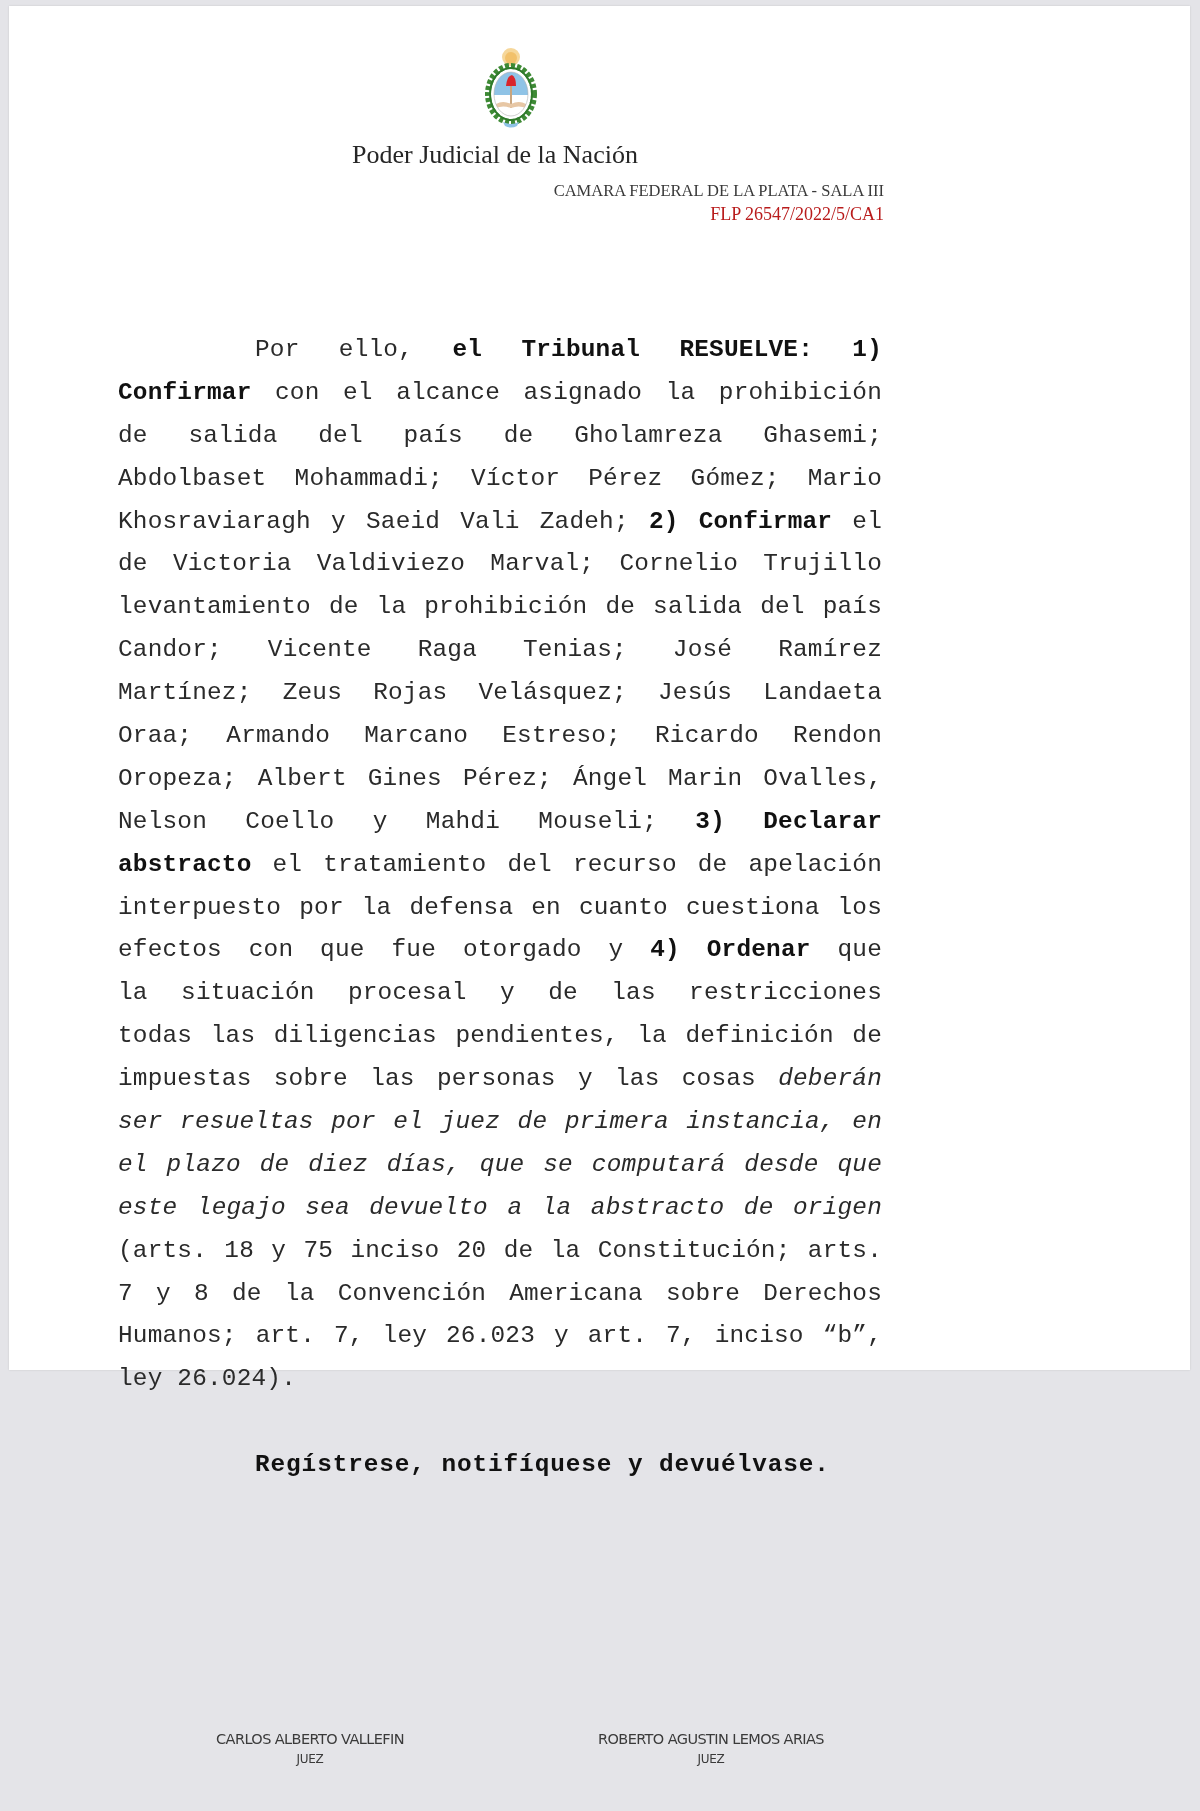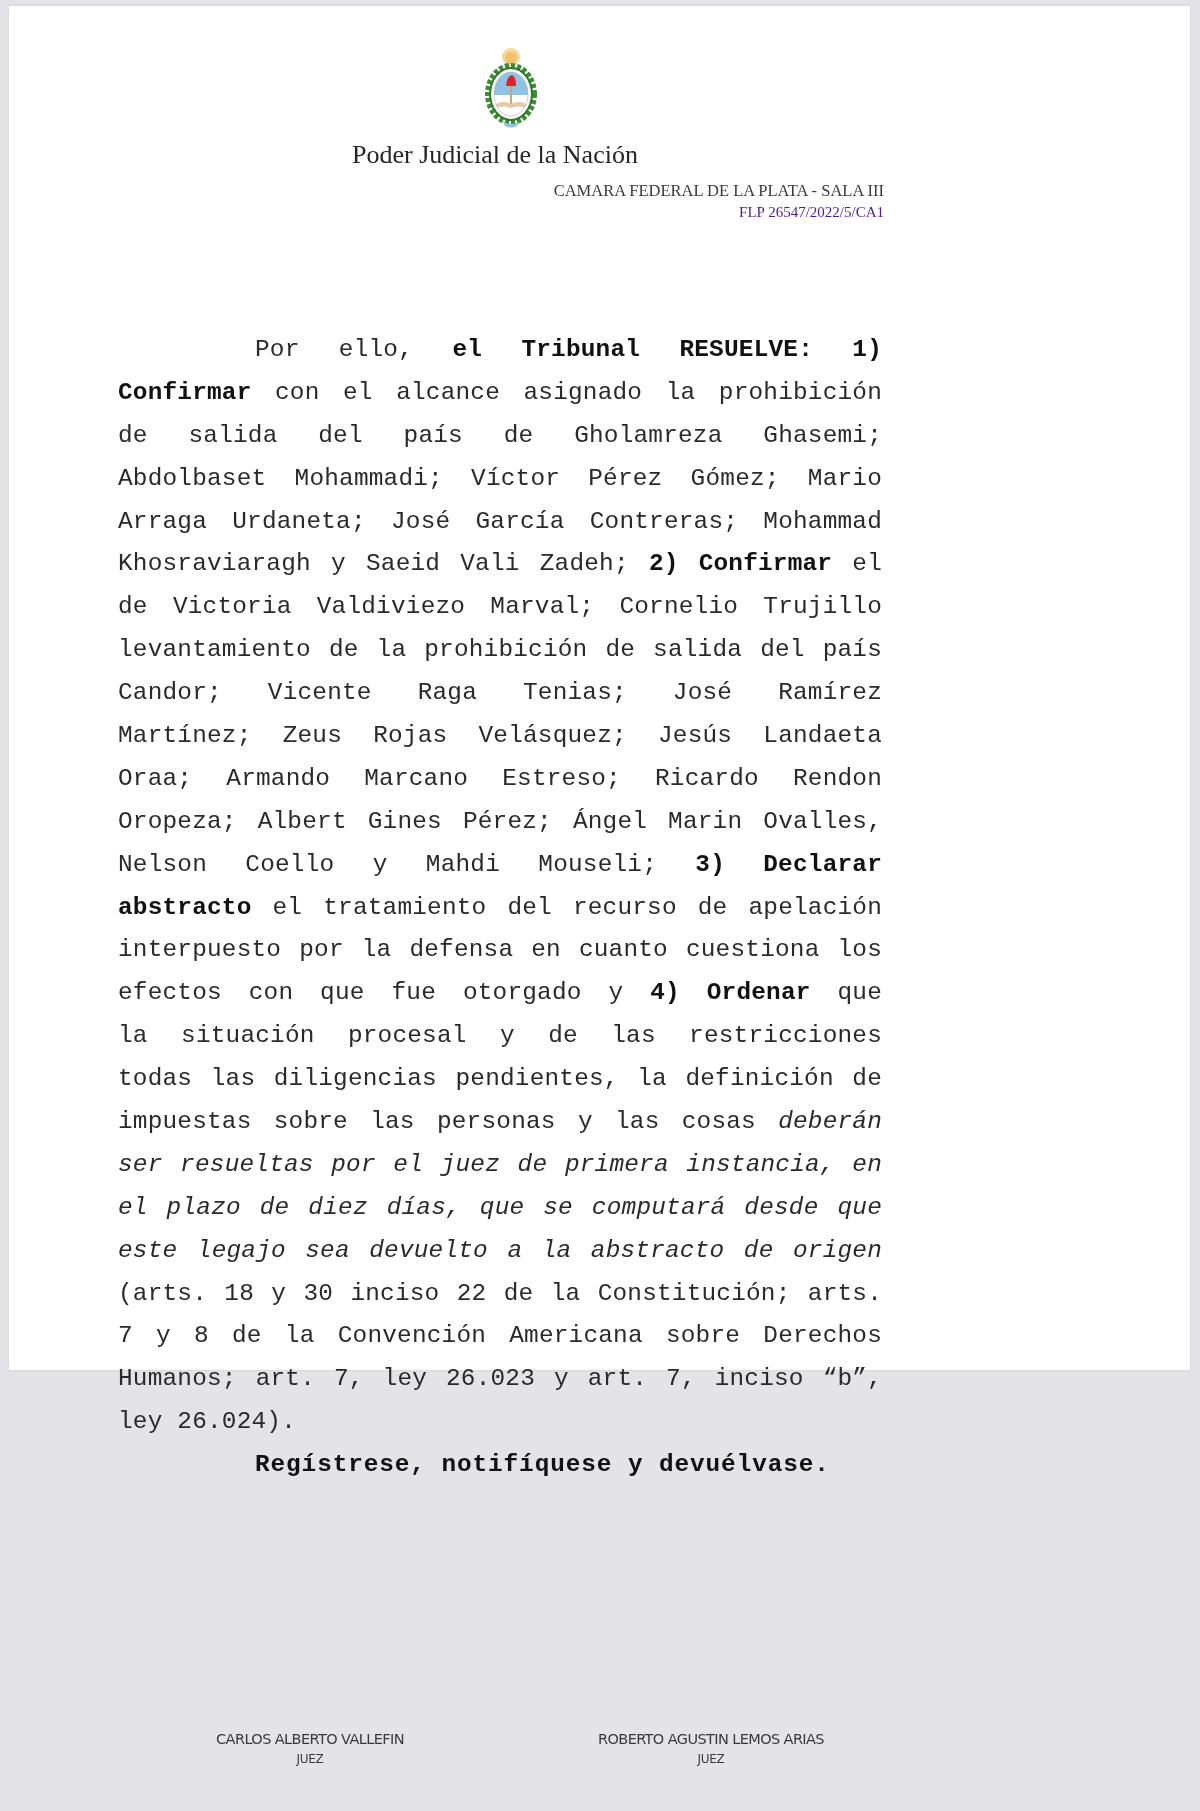--- a/index.html
+++ b/index.html
@@ -19,21 +19,21 @@
     font-size: 26px; color: #262626; white-space: nowrap;
   }
   .court-line {
     position: absolute; right: 306px; top: 175px;
     font-family: "Liberation Serif", "DejaVu Serif", serif;
     font-size: 16.5px; color: #3a3a3a; white-space: nowrap; text-align: right;
   }
   .file-line {
     position: absolute; right: 306px; top: 198px;
     font-family: "Liberation Serif", "DejaVu Serif", serif;
-    font-size: 15px; color: #4c1d95; white-space: nowrap; text-align: right;
+    font-size: 18px; color: #b91c1c; white-space: nowrap; text-align: right;
   }
   .body-text {
     position: absolute; left: 109px; top: 323px; width: 764px;
     font-family: "Liberation Mono", "DejaVu Sans Mono", monospace;
     font-size: 24.4px; color: #2a2a2a;
     letter-spacing: 0.2px;
   }
   .line {
     height: 42.9px; line-height: 42.9px; white-space: normal;
     text-align: justify; text-align-last: justify; overflow: hidden;
@@ -92,39 +92,38 @@
 
   <div class="org-title">Poder Judicial de la Nación</div>
   <div class="court-line">CAMARA FEDERAL DE LA PLATA - SALA III</div>
   <div class="file-line">FLP 26547/2022/5/CA1</div>
 
   <div class="body-text" id="body-text">
       <div class="line indent"><span>Por ello, </span><span class="b">el Tribunal RESUELVE: 1)</span></div>
       <div class="line"><span class="b">Confirmar</span><span> con el alcance asignado la prohibición</span></div>
       <div class="line"><span>de salida del país de Gholamreza Ghasemi;</span></div>
       <div class="line"><span>Abdolbaset Mohammadi; Víctor Pérez Gómez; Mario</span></div>
-      <div class="line"><span>Arraga Urdaneta; José García Contreras; Mohammad</span></div>
       <div class="line"><span>Khosraviaragh y Saeid Vali Zadeh; </span><span class="b">2) Confirmar</span><span> el</span></div>
       <div class="line"><span>de Victoria Valdiviezo Marval; Cornelio Trujillo</span></div>
       <div class="line"><span>levantamiento de la prohibición de salida del país</span></div>
       <div class="line"><span>Candor; Vicente Raga Tenias; José Ramírez</span></div>
       <div class="line"><span>Martínez; Zeus Rojas Velásquez; Jesús Landaeta</span></div>
       <div class="line"><span>Oraa; Armando Marcano Estreso; Ricardo Rendon</span></div>
       <div class="line"><span>Oropeza; Albert Gines Pérez; Ángel Marin Ovalles,</span></div>
       <div class="line"><span>Nelson Coello y Mahdi Mouseli; </span><span class="b">3) Declarar</span></div>
       <div class="line"><span class="b">abstracto</span><span> el tratamiento del recurso de apelación</span></div>
       <div class="line"><span>interpuesto por la defensa en cuanto cuestiona los</span></div>
       <div class="line"><span>efectos con que fue otorgado y </span><span class="b">4) Ordenar</span><span> que</span></div>
       <div class="line"><span>la situación procesal y de las restricciones</span></div>
       <div class="line"><span>todas las diligencias pendientes, la definición de</span></div>
       <div class="line"><span>impuestas sobre las personas y las cosas </span><span class="i">deberán</span></div>
       <div class="line"><span class="i">ser resueltas por el juez de primera instancia, en</span></div>
       <div class="line"><span class="i">el plazo de diez días, que se computará desde que</span></div>
       <div class="line"><span class="i">este legajo sea devuelto a la abstracto de origen</span></div>
-      <div class="line"><span>(arts. 18 y 30 inciso 22 de la Constitución; arts.</span></div>
+      <div class="line"><span>(arts. 18 y 75 inciso 20 de la Constitución; arts.</span></div>
       <div class="line"><span>7 y 8 de la Convención Americana sobre Derechos</span></div>
       <div class="line"><span>Humanos; art. 7, ley 26.023 y art. 7, inciso “b”,</span></div>
       <div class="line last"><span>ley 26.024).</span></div>
     </div>
 
   <div class="closing">Regístrese, notifíquese y devuélvase.</div>
 
   <div class="sig sig-left">
     <div class="name">CARLOS ALBERTO VALLEFIN</div>
     <div class="role">JUEZ</div>

